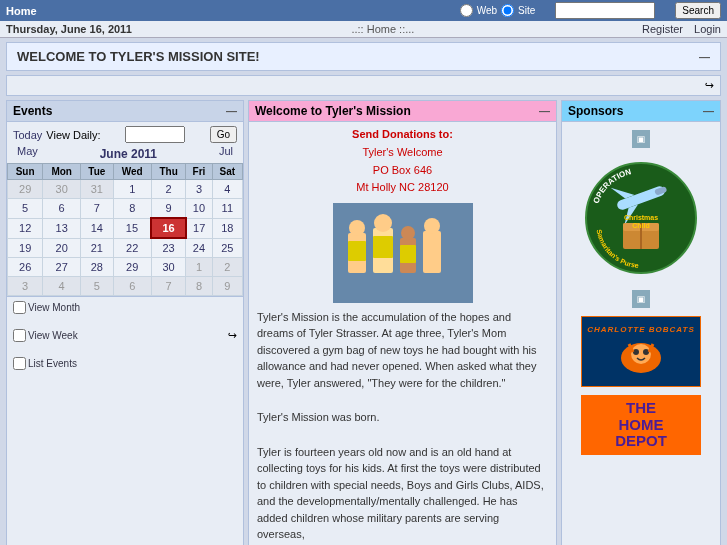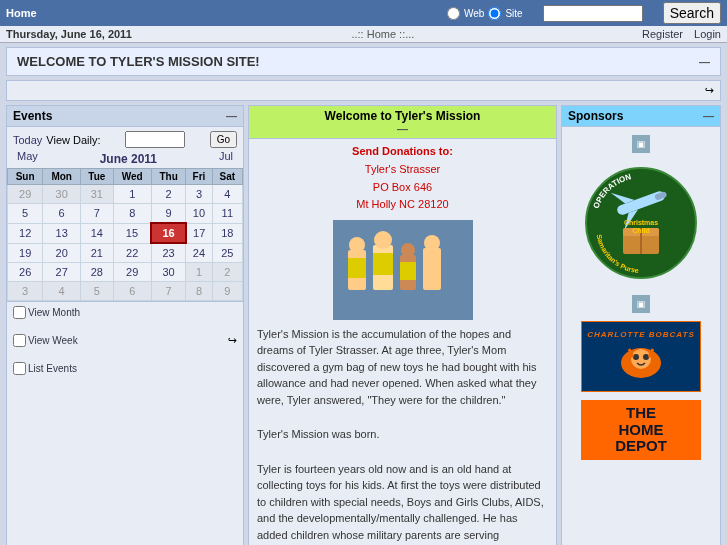--- a/index.html
+++ b/index.html
@@ -12,21 +12,21 @@
       display: flex;
       align-items: center;
       justify-content: space-between;
       padding: 2px 6px;
       font-size: 11px;
     }
     #top-bar .home-link { color: white; text-decoration: none; font-weight: bold; }
     #top-bar .search-area { display: flex; align-items: center; gap: 20px; }
     #top-bar .radio-group { display: flex; align-items: center; gap: 4px; font-size: 10px; }
     #top-bar input[type=text] { width: 100px; font-size: 10px; padding: 1px 3px; }
-    #top-bar button { font-size: 14px; padding: 1px 5px; }
+    #top-bar button { font-size: 10px; padding: 1px 5px; }
 
     
     #secondary-bar {
       background: #e8edf5;
       display: flex;
       align-items: center;
       justify-content: space-between;
       padding: 2px 6px;
       font-size: 11px;
       border-bottom: 1px solid #aab;
@@ -139,29 +139,28 @@
     .calendar-footer .view-links label { display: flex; align-items: center; gap: 2px; color: #334; }
 
     
     #welcome-panel {
       background: #e8edf5;
       border: 1px solid #b0c0dd;
       flex: 1;
       min-width: 0;
     }
     #welcome-header {
-      background: #bef264;
+      background: #f9a8d4;
       border-bottom: 1px solid #b0c0dd;
       padding: 3px 6px;
       display: flex;
       justify-content: space-between;
       align-items: center;
       font-weight: bold;
       font-size: 12px;
-      flex-direction: column;
     }
     .welcome-content {
       padding: 6px 8px;
       font-size: 11px;
       color: #333;
     }
     .donation-text { color: #cc0000; font-weight: bold; text-align: center; margin-bottom: 4px; }
     .mission-address { color: #cc0000; text-align: center; margin-bottom: 4px; line-height: 1.6; }
 
     .photo-placeholder {
@@ -356,21 +355,21 @@
   </div>
 
   <div id="welcome-panel">
     <div id="welcome-header">
       <span>Welcome to Tyler's Mission</span>
       <span class="panel-close">—</span>
     </div>
     <div class="welcome-content">
       <div class="donation-text">Send Donations to:</div>
       <div class="mission-address">
-        <div>Tyler's Strasser</div>
+        <div>Tyler's Welcome</div>
         <div>PO Box 646</div>
         <div>Mt Holly NC 28120</div>
       </div>
       <div class="photo-placeholder">
         <svg viewBox="0 0 140 100" xmlns="http://www.w3.org/2000/svg">
           <rect width="140" height="100" fill="#6688aa"></rect>
 
           <rect x="15" y="30" width="18" height="40" fill="#ffcc88" rx="2"></rect>
           <circle cx="24" cy="25" r="8" fill="#ffcc88"></circle>
           <rect x="40" y="25" width="20" height="45" fill="#ffdd99" rx="2"></rect>
@@ -441,21 +440,21 @@
           <circle cx="25" cy="16" r="3" fill="#333"></circle>
           <circle cx="35" cy="16" r="3" fill="#333"></circle>
           <path d="M26,22 Q30,26 34,22" stroke="#333" stroke-width="1.5" fill="none"></path>
           <path d="M18,8 L22,16" stroke="#ee6600" stroke-width="3"></path>
           <path d="M42,8 L38,16" stroke="#ee6600" stroke-width="3"></path>
         </svg>
       </div>
 
       
       <div style="background:#ff6600; width:120px; height:60px; margin:8px auto 0 auto; display:flex; align-items:center; justify-content:center; flex-direction:column;">
-        <div style="color:#0f172a; font-weight:bold; font-size:15px; line-height:1.1; text-align:center; font-family:Arial;">
+        <div style="color:#4c1d95; font-weight:bold; font-size:15px; line-height:1.1; text-align:center; font-family:Arial;">
           <div>THE</div>
           <div>HOME</div>
           <div>DEPOT</div>
         </div>
       </div>
     </div>
   </div>
 
 </div>
 

